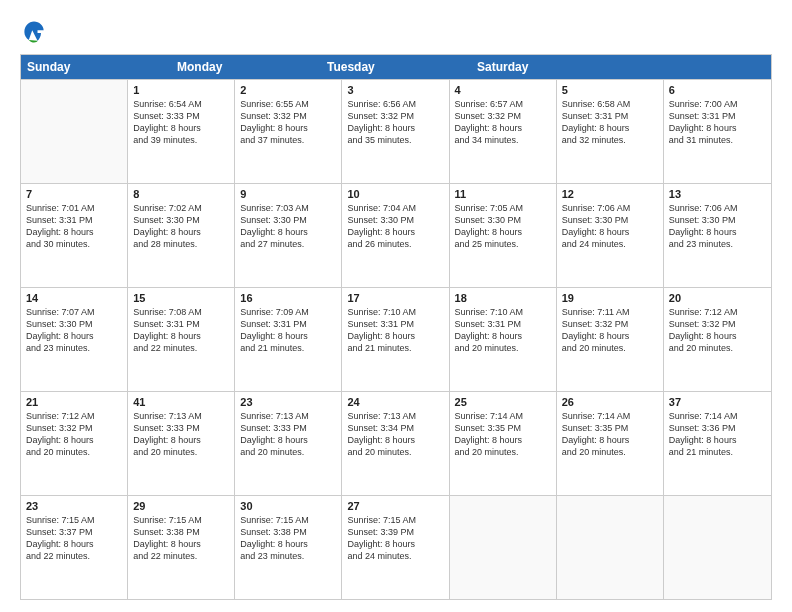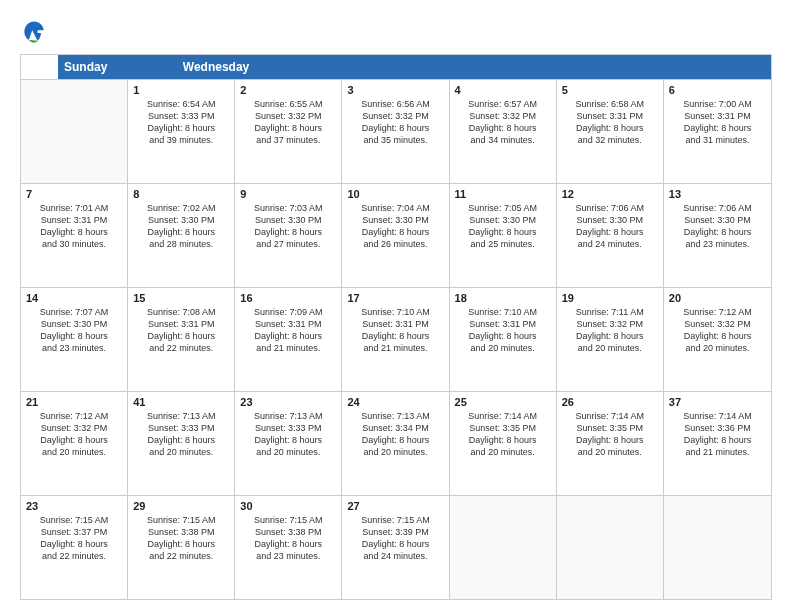--- a/index.html
+++ b/index.html
@@ -60,23 +60,22 @@
       color: #444;
     }
     .calendar {
       flex: 1;
       display: flex;
       flex-direction: column;
       border: 1px solid #ccc;
     }
     .cal-header {
       display: grid;
-      grid-template-columns: repeat(6, 1fr);
+      grid-template-columns: repeat(5, 1fr);
       background: #2a6db5;
-      margin-left: 37px;
     }
     .cal-header-cell {
       color: #fff;
       font-size: 12px;
       font-weight: bold;
       padding: 5px 6px;
       text-align: left;
     }
     .cal-body {
       flex: 1;
@@ -106,21 +105,20 @@
     .day-num {
       font-size: 11px;
       font-weight: bold;
       color: #222;
       margin-bottom: 2px;
     }
     .cell-text {
       font-size: 9px;
       color: #333;
       line-height: 1.35;
-      text-align: center;
     }
   </style>
 </head>
 <body>
 
 <div class="page">
   <div class="header">
     <div class="logo">
       <svg class="logo-icon" viewBox="0 0 32 32">
         <path d="M16 4 C10 4 5 9 5 16 C5 20 7 23 10 25 L14 14 L20 26 C22 24 24 21 24 17 L20 17 L20 14 L27 14 C27 9 22 4 16 4Z" fill="#1a6bbf"></path>
@@ -133,21 +131,23 @@
     </div>
     <div class="title-section">
       <div class="month-title"></div>
       <div class="subtitle"></div>
     </div>
   </div>
 
   <div class="calendar">
     <div class="cal-header">
     <div class="cal-header-cell">Sunday</div>
-        <div class="cal-header-cell">Wednesday</div>
+        <div class="cal-header-cell">Monday</div>
+        <div class="cal-header-cell">Tuesday</div>
+        <div class="cal-header-cell">Saturday</div>
       </div>
     <div class="cal-body">
     <div class="cal-row">
           <div class="cal-cell empty"></div>
           <div class="cal-cell">
             <div class="day-num">1</div>
             <div class="cell-text">Sunrise: 6:54 AM<br>Sunset: 3:33 PM<br>Daylight: 8 hours<br>and 39 minutes.</div>
           </div>
           <div class="cal-cell">
             <div class="day-num">2</div>

